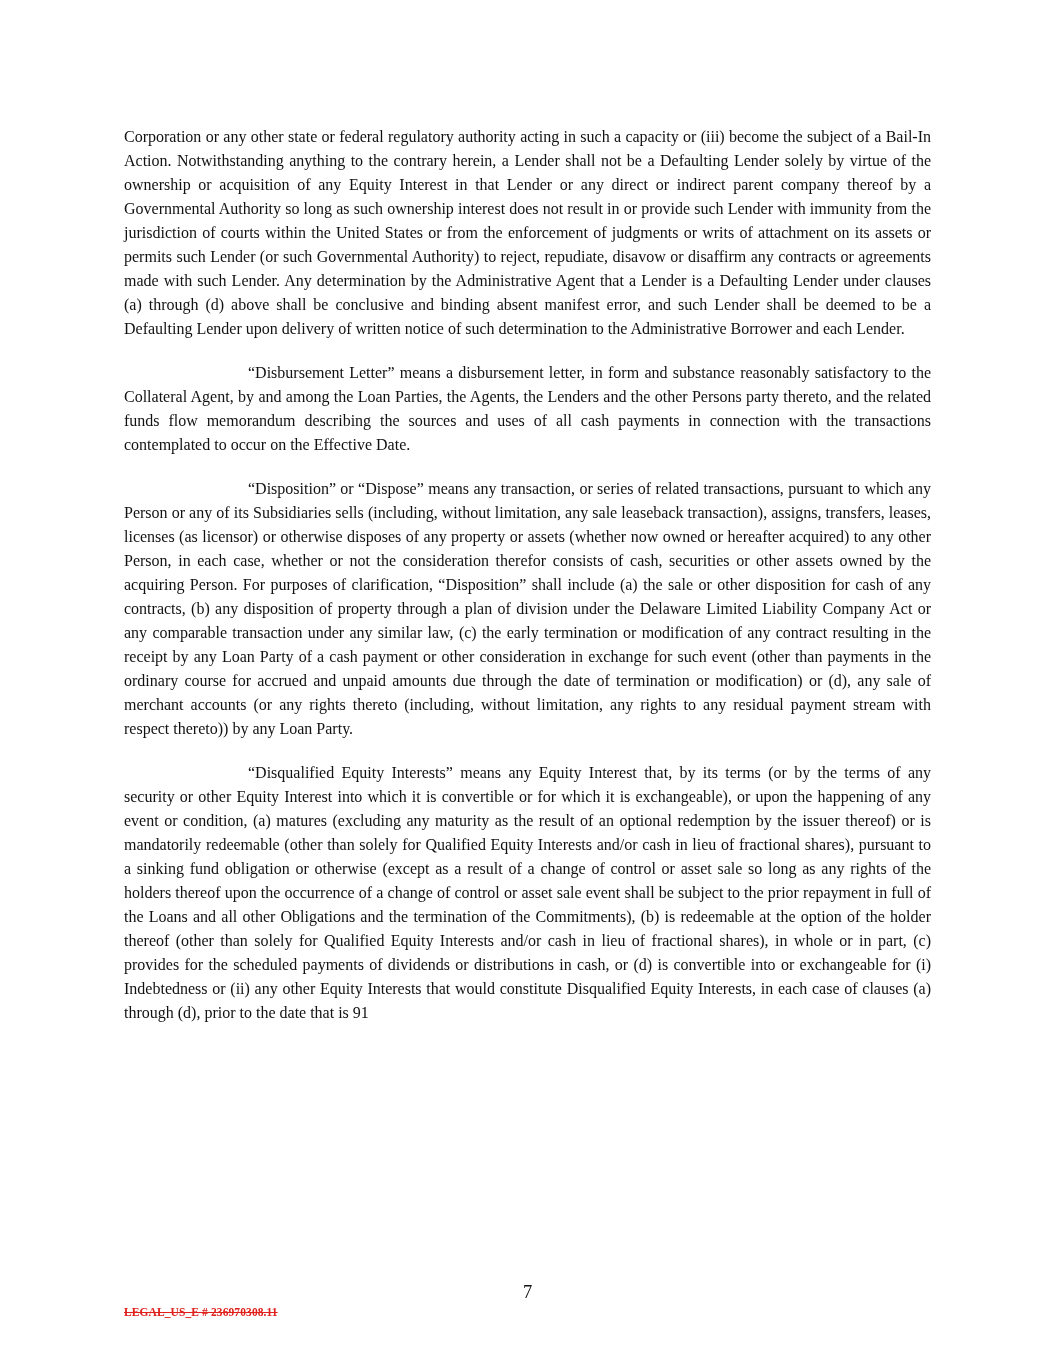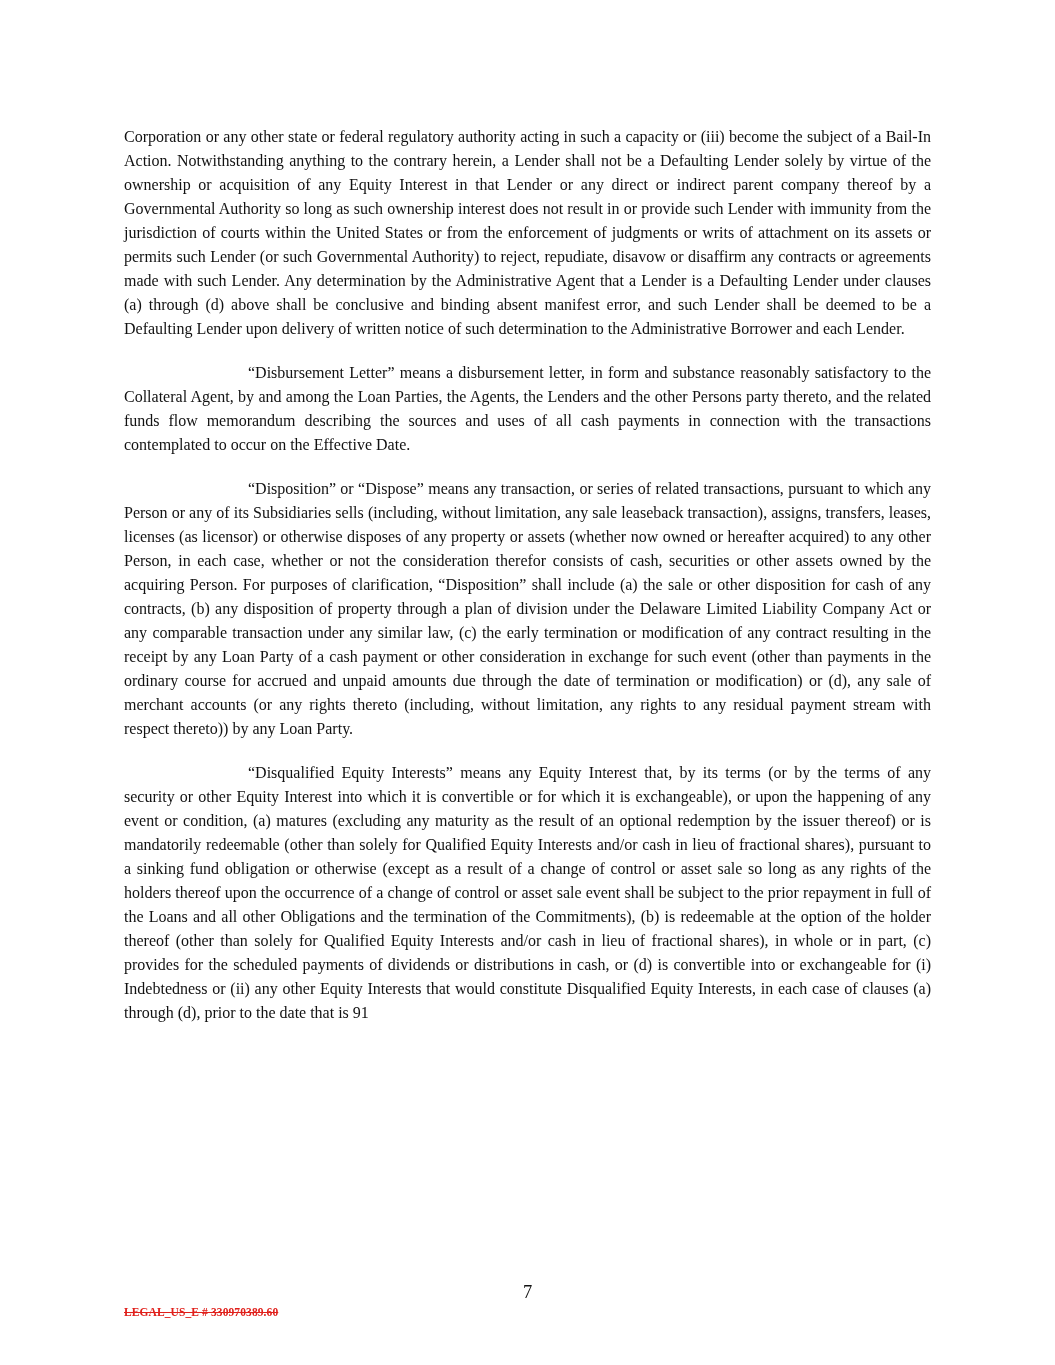--- a/index.html
+++ b/index.html
@@ -74,13 +74,13 @@
     <span class="indent"></span><span>“</span><span class="term">Disposition</span><span>” or “</span><span class="term">Dispose</span><span>”</span><span> means any transaction, or series of related transactions, pursuant to which any Person or any of its Subsidiaries sells (including, without limitation, any sale leaseback transaction), assigns, transfers, leases, licenses (as licensor) or otherwise disposes of any property or assets (whether now owned or hereafter acquired) to any other Person, in each case, whether or not the consideration therefor consists of cash, securities or other assets owned by the acquiring Person.  For purposes of clarification, “Disposition” shall include (a) the sale or other disposition for cash of any contracts, (b) any disposition of property through a plan of division under the Delaware Limited Liability Company Act or any comparable transaction under any similar law, (c) the early termination or modification of any contract resulting in the receipt by any Loan Party of a cash payment or other consideration in exchange for such event (other than payments in the ordinary course for accrued and unpaid amounts due through the date of termination or modification) or (d), any sale of merchant accounts (or any rights thereto (including, without limitation, any rights to any residual payment stream with respect thereto)) by any Loan Party.</span>
   </p>
 
   <p class="para">
     <span class="indent"></span><span>“</span><span class="term">Disqualified Equity Interests</span><span>”</span><span> means any Equity Interest that, by its terms (or by the terms of any security or other Equity Interest into which it is convertible or for which it is exchangeable), or upon the happening of any event or condition, (a) matures (excluding any maturity as the result of an optional redemption by the issuer thereof) or is mandatorily redeemable (other than solely for Qualified Equity Interests and/or cash in lieu of fractional shares), pursuant to a sinking fund obligation or otherwise (except as a result of a change of control or asset sale so long as any rights of the holders thereof upon the occurrence of a change of control or asset sale event shall be subject to the prior repayment in full of the Loans and all other Obligations and the termination of the Commitments), (b) is redeemable at the option of the holder thereof (other than solely for Qualified Equity Interests and/or cash in lieu of fractional shares), in whole or in part, (c) provides for the scheduled payments of dividends or distributions in cash, or (d) is convertible into or exchangeable for (i) Indebtedness or (ii) any other Equity Interests that would constitute Disqualified Equity Interests, in each case of clauses (a) through (d), prior to the date that is 91</span>
   </p>
 
 </div>
 
 <div class="page-number">7</div>
-<div class="doc-id">LEGAL_US_E # 330970389.60</div>
+<div class="doc-id">LEGAL_US_E # 236970308.11</div>
 
 </body></html>

